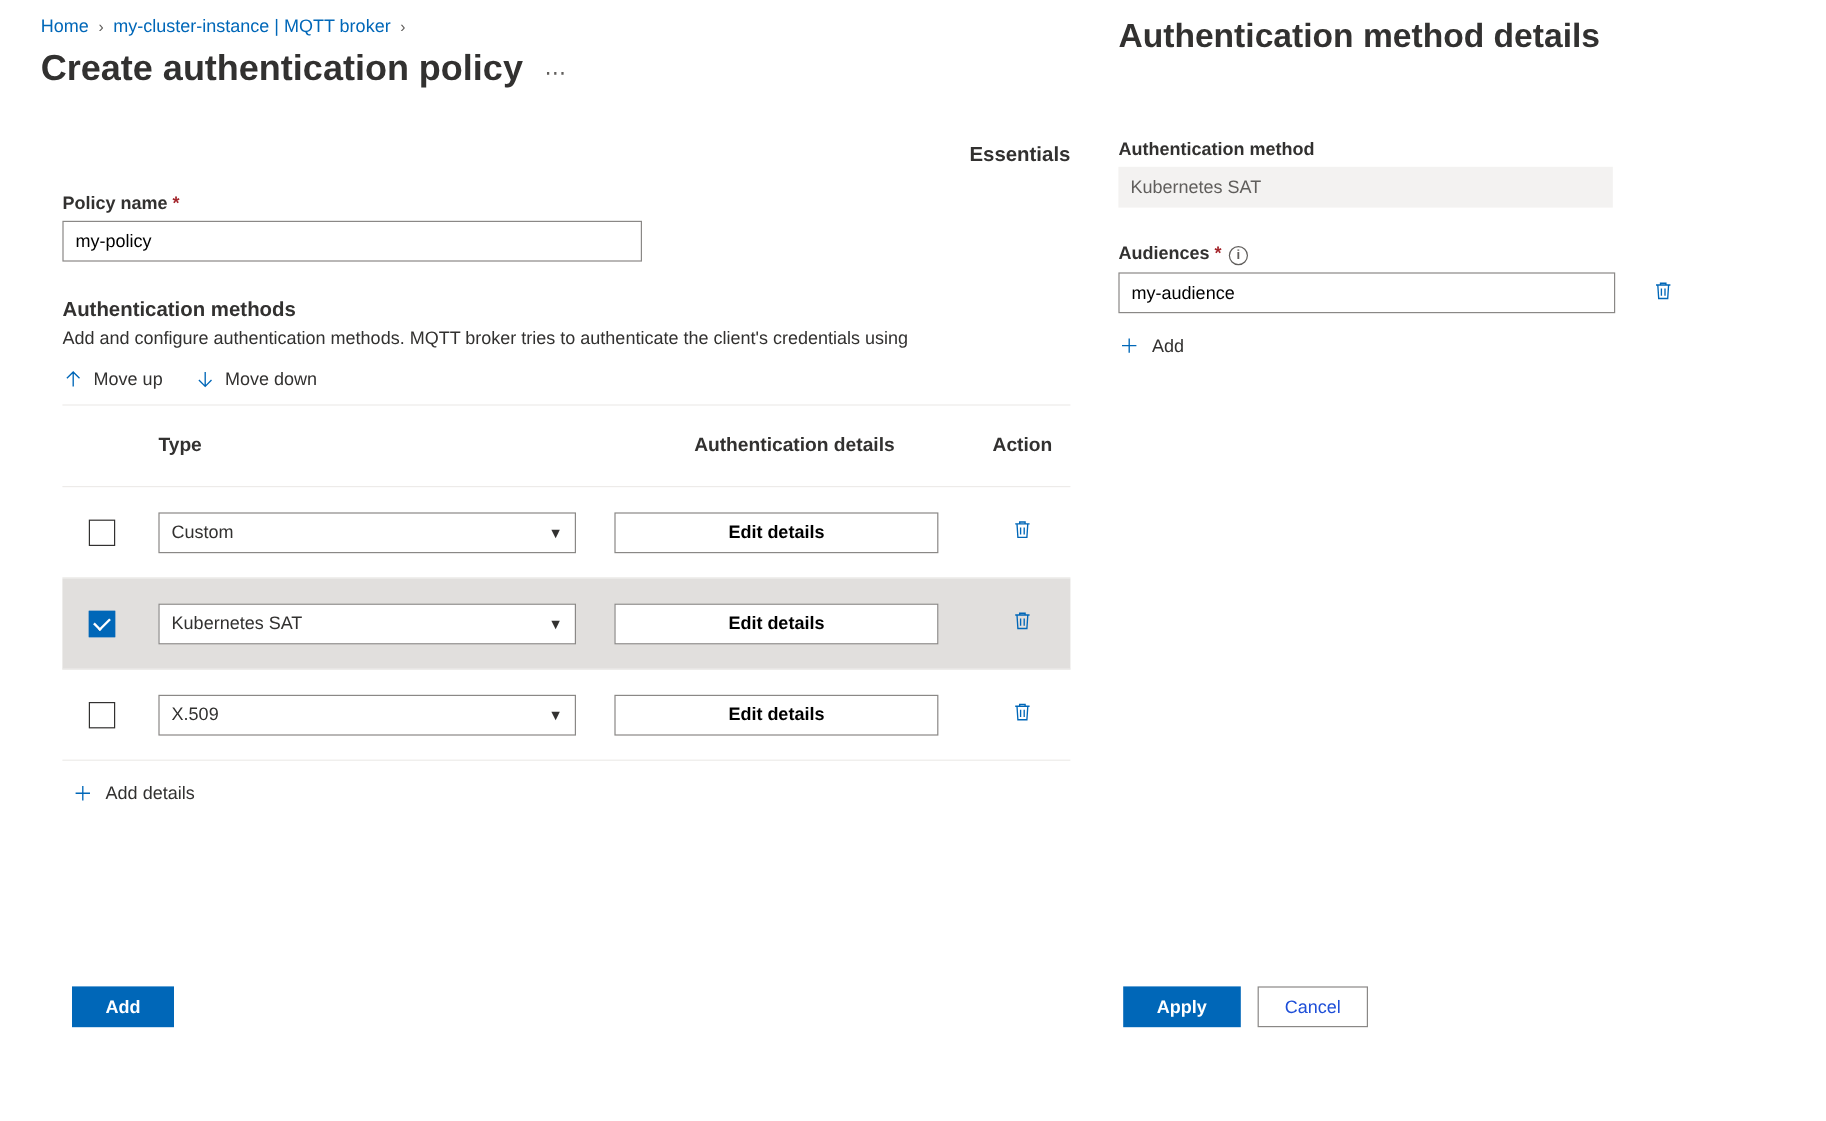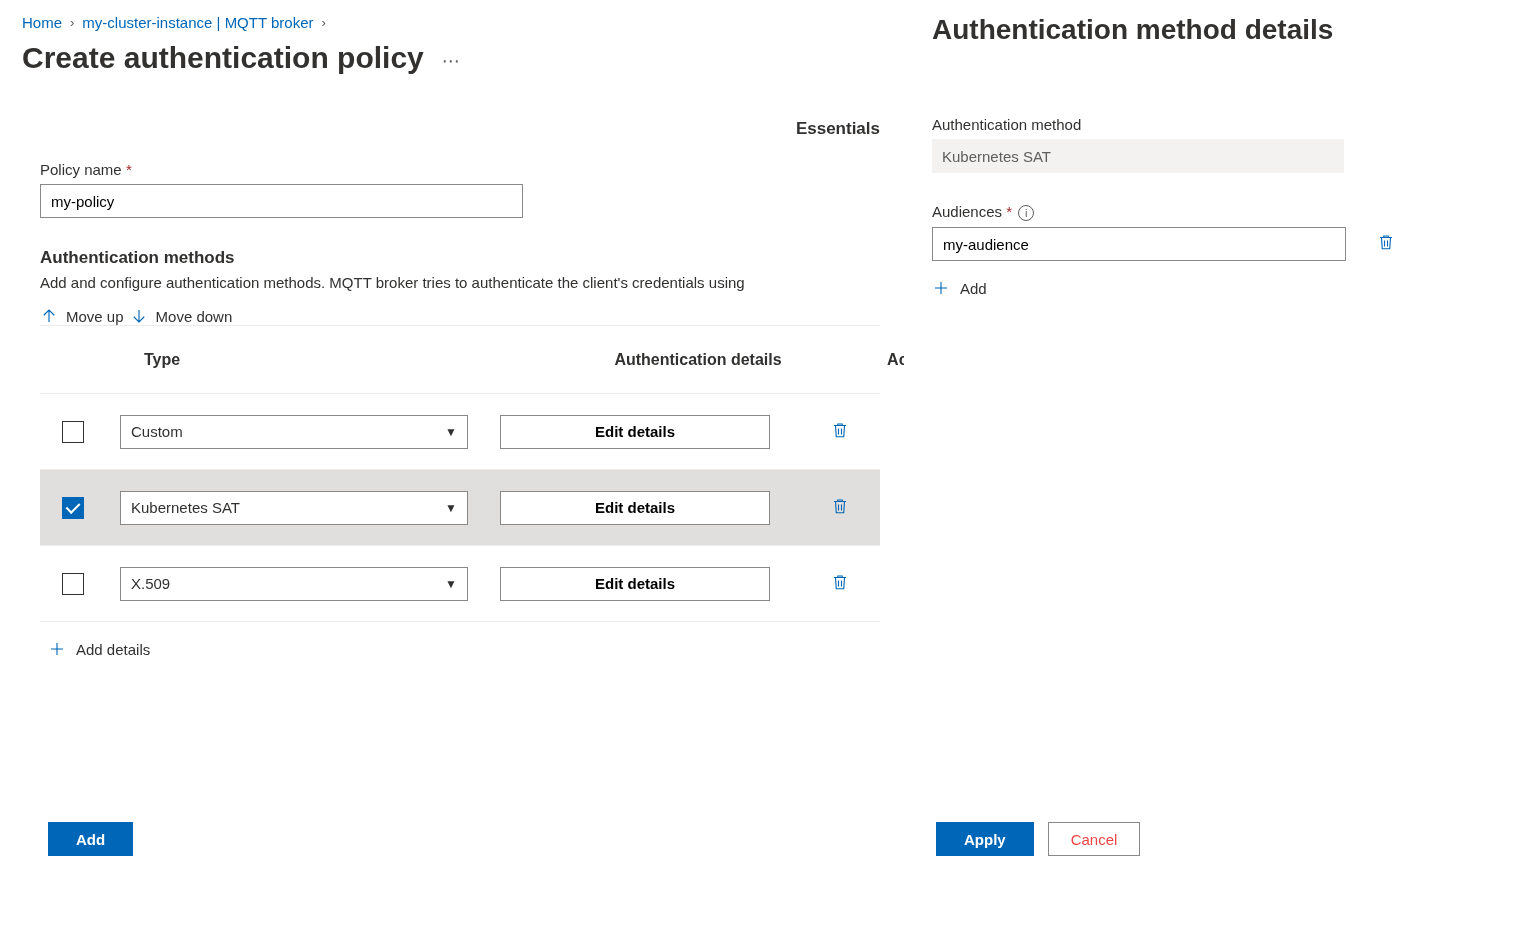--- a/index.html
+++ b/index.html
@@ -1,72 +1,72 @@
 <!DOCTYPE html>
 <html><head>
 <meta charset="utf-8">
 <style>
   * { box-sizing: border-box; }
   html, body { margin: 0; padding: 0; font-family: "Segoe UI", -apple-system, BlinkMacSystemFont, sans-serif; color: #323130; background: #fff; }
   body { width: 1522px; height: 934px; overflow: hidden; position: relative; }
 
-  .main { position: absolute; left: 0; top: 0; width: 880px; height: 934px; padding: 14px 0 0 22px; }
+  .main { position: absolute; left: 12px; top: 0; width: 880px; height: 934px; padding: 14px 0 0 22px; }
   .panel { position: absolute; right: 0; top: 0; width: 618px; height: 934px; padding: 14px 28px 0 28px; background: #fff; }
 
   
   .breadcrumb { display: flex; align-items: center; gap: 8px; font-size: 15px; margin-bottom: 10px; }
   .breadcrumb a { color: #0067b8; text-decoration: none; }
   .breadcrumb .sep { color: #605e5c; font-size: 13px; }
 
   
   .page-title-row { display: flex; align-items: center; gap: 18px; margin-bottom: 44px; }
   h1.page-title { font-size: 30px; font-weight: 600; margin: 0; }
   .more-btn { font-size: 18px; color: #605e5c; letter-spacing: 1px; cursor: pointer; margin-top:6px; }
 
   .section { padding-left: 18px; }
   .section-heading { font-size: 17px; font-weight: 600; margin: 0 0 22px 0; text-align: right; }
-  .field-label { font-size: 15px; margin-bottom: 6px; color: #323130; }
+  .field-label { font-size: 15px; margin-bottom: 6px; color: #323130; font-weight: bold; }
   .req { color: #a4262c; }
   input.text-input, .select-like {
     border: 1px solid #8a8886; font-size: 15px; padding: 6px 10px; height: 34px; background: #fff;
   }
   input.text-input { width: 483px; }
   .readonly-input { border: none; background: #f3f2f1; color: #605e5c; width: 412px; height: 34px; padding: 6px 10px; font-size: 15px; display:flex; align-items:center;}
 
   .subheading { font-size: 17px; font-weight: 600; margin: 30px 0 6px 0; }
   .desc { font-size: 15px; color: #323130; margin: 0 0 16px 0; white-space: nowrap; overflow: hidden; }
 
-  .toolbar { display: flex; gap: 6px; margin-bottom: 0; }
+  .toolbar { display: flex; gap: 26px; margin-bottom: 12px; }
   .tool-btn { display: flex; align-items: center; gap: 8px; font-size: 15px; cursor: pointer; color:#323130; }
   .tool-btn svg { stroke: #0067b8; }
 
   
   .tbl { border-top: 1px solid #edebe9; }
   .tbl-head, .tbl-row { display: grid; grid-template-columns: 80px 380px 300px 80px; align-items: center; }
-  .tbl-head { border-bottom: 1px solid #edebe9; height: 68px; gap: 24px; }
+  .tbl-head { border-bottom: 1px solid #edebe9; height: 68px; }
   .tbl-head .th { font-weight: 600; font-size: 16px; }
   .th-type { grid-column: 2; }
   .th-details { grid-column: 3; text-align: center; }
   .th-action { grid-column: 4; text-align: center; }
   .tbl-row { height: 76px; border-bottom: 1px solid #edebe9; }
   .tbl-row.selected { background: #e1dfdd; }
   .chk { width: 22px; height: 22px; border: 1px solid #323130; margin-left: 22px; display:flex; align-items:center; justify-content:center; cursor:pointer; }
   .chk.checked { background: #0067b8; border-color: #0067b8; }
   .chk.checked::after { content:""; width: 6px; height: 11px; border: solid #fff; border-width: 0 2px 2px 0; transform: rotate(45deg); margin-bottom:3px; }
   .select-like { width: 348px; display:flex; align-items:center; justify-content:space-between; cursor:pointer; }
   .select-like .chev { font-size: 12px; color:#323130; }
   .edit-btn { width: 270px; height: 34px; border: 1px solid #8a8886; background:#fff; font-size:15px; font-weight:600; text-align:center; cursor:pointer; }
   .del-icon { justify-self: center; cursor:pointer; }
 
   .add-row { display:flex; align-items:center; gap:10px; margin-top:18px; font-size:15px; cursor:pointer; margin-left:8px; }
   .add-row svg { stroke:#0067b8; }
 
   .footer-btns { position:absolute; bottom:78px; left:48px; }
   .primary-btn { background:#0067b8; color:#fff; border:none; height:34px; padding: 0 28px; font-size:15px; font-weight:600; cursor:pointer; }
-  .secondary-btn { background:#fff; color:#ef4444; border:1px solid #8a8886; height:34px; padding:0 22px; font-size:15px; cursor:pointer; }
+  .secondary-btn { background:#fff; color:#1d4ed8; border:1px solid #8a8886; height:34px; padding:0 22px; font-size:15px; cursor:pointer; }
 
   
   .panel h2 { font-size: 28px; font-weight: 600; margin: 0 0 70px 0; }
   .panel .pfield { margin-bottom: 30px; }
   .panel .audience-row { display:flex; align-items:center; gap:31px; }
   .panel input.aud { width: 414px; }
   .panel .info-icon { display:inline-flex; width:16px; height:16px; border:1px solid #605e5c; border-radius:50%; align-items:center; justify-content:center; font-size:11px; color:#605e5c; margin-left:2px; cursor:pointer; }
   .panel-footer { position:absolute; bottom:78px; left:32px; display:flex; gap:14px; }
 
   svg.trash { width:18px; height:20px; }

